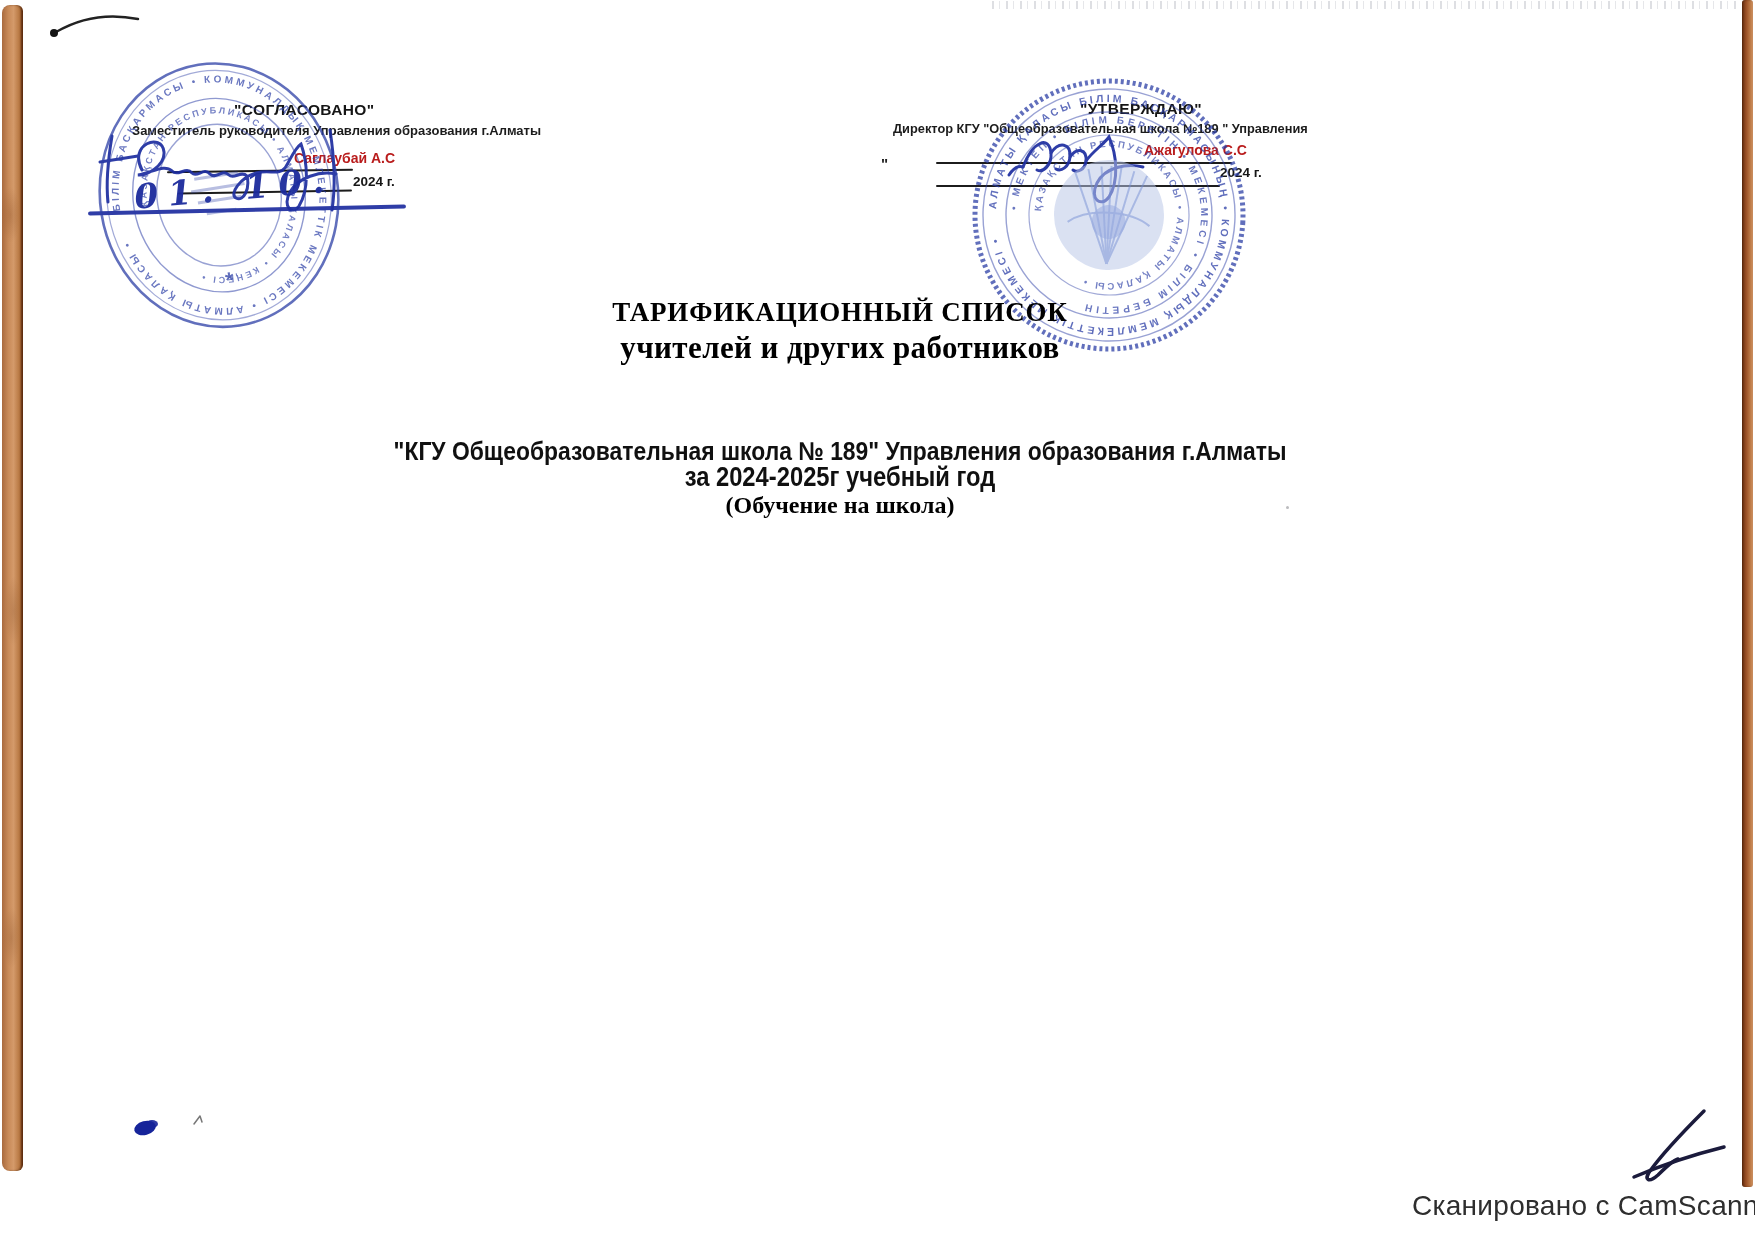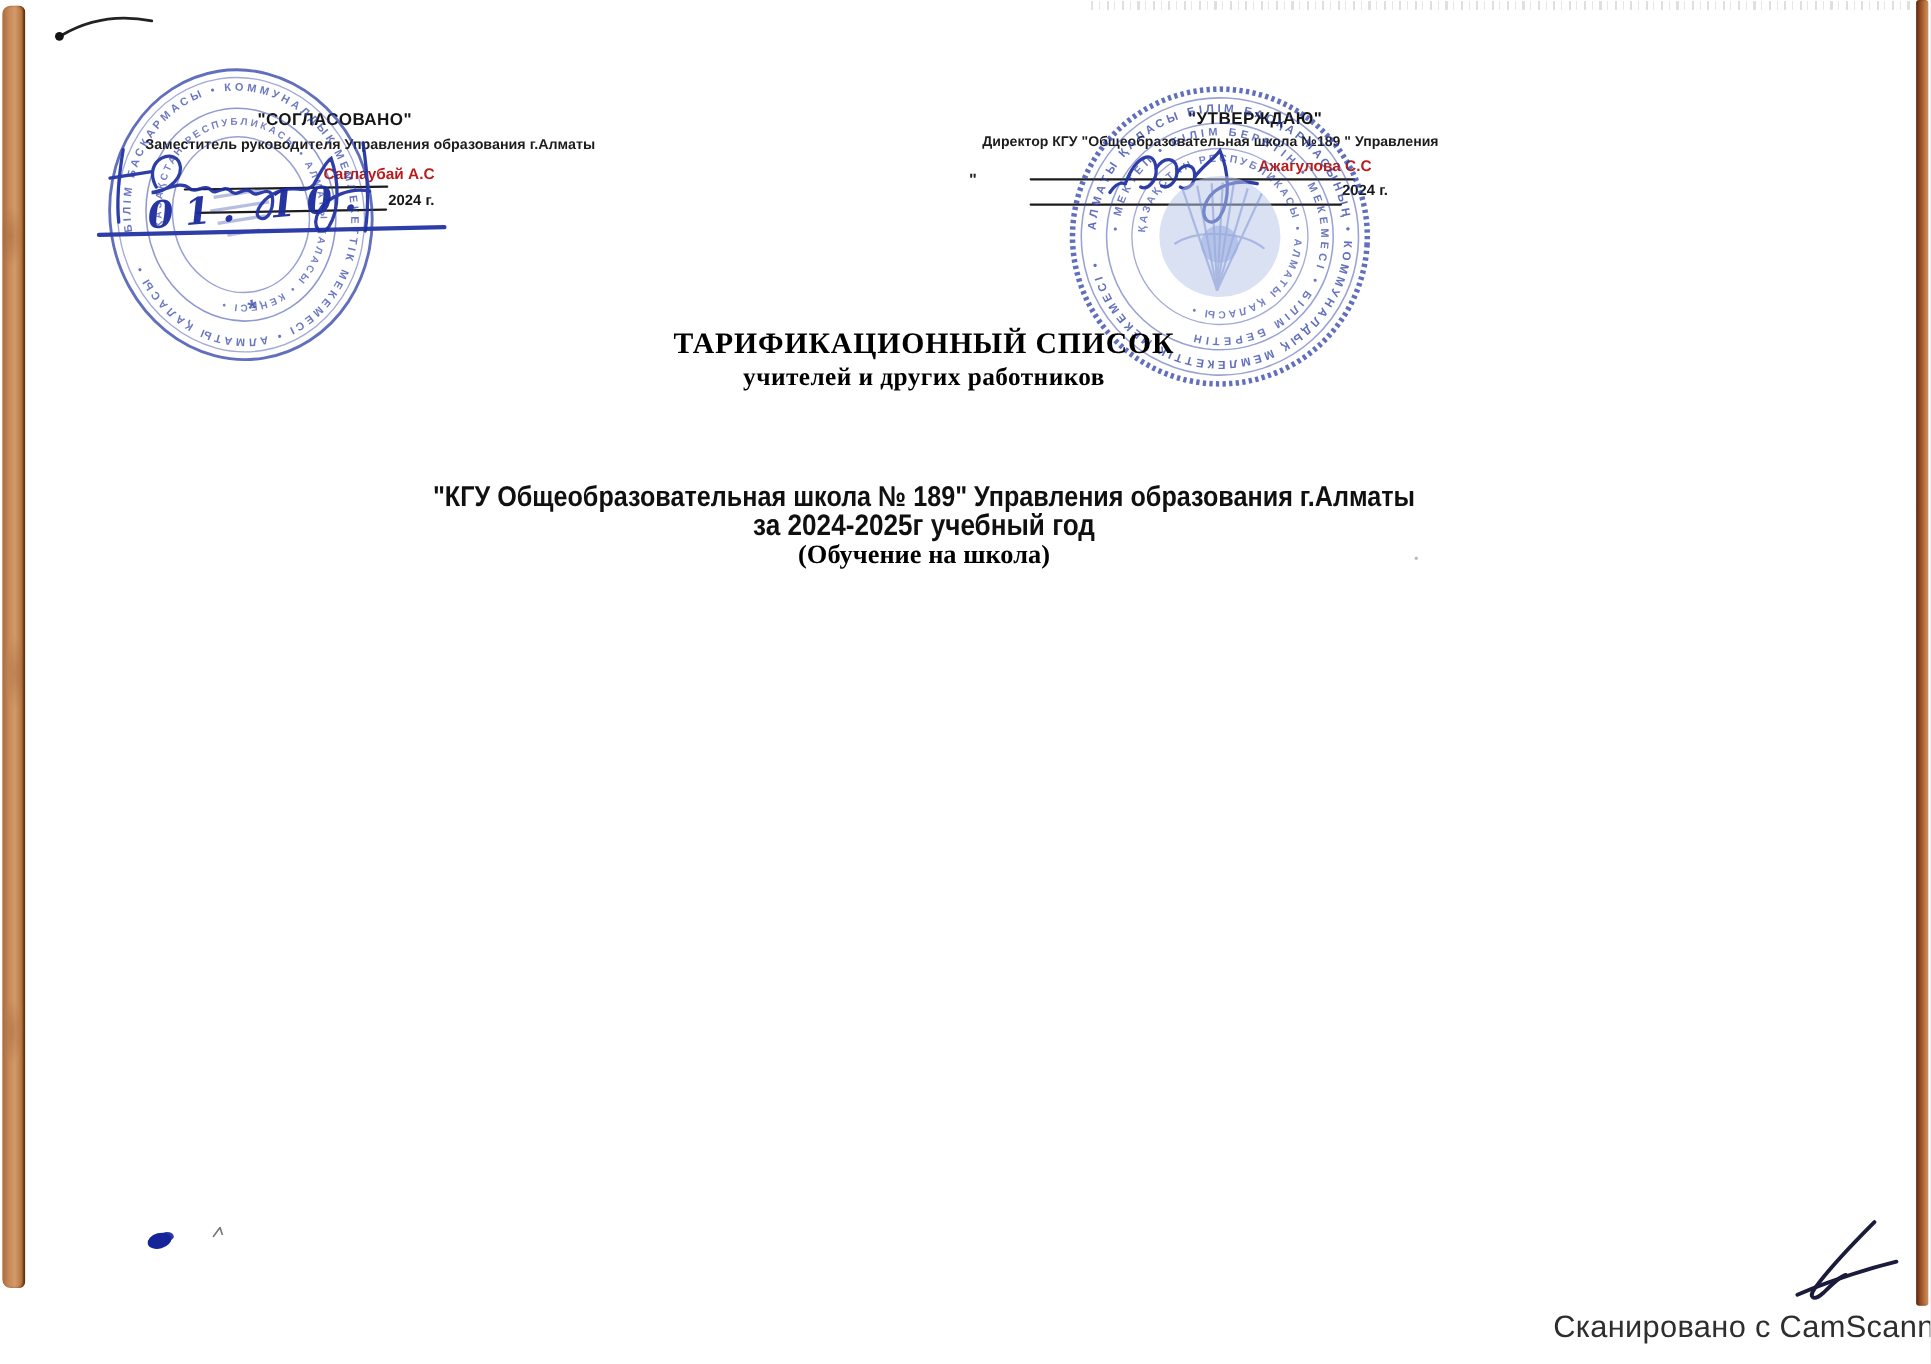--- a/index.html
+++ b/index.html
@@ -39,21 +39,21 @@
   .blue-rule{position:absolute;height:4px;background:#1d2da0;border-radius:2px;opacity:.92;}
   .hand-date{
     font-family:"DejaVu Serif",serif;font-style:italic;font-weight:700;
     font-size:34px;color:#1c2b9c;letter-spacing:10px;transform:rotate(-5deg);opacity:.95;
   }
   .quote{font-size:15px;font-weight:700;color:#222;}
   
   .t-serif{font-family:"Liberation Serif",serif;font-weight:700;color:#000000;}
   .center{transform:translateX(-50%);}
   .t1{font-size:27px;letter-spacing:.8px;}
-  .t2{font-size:23px;letter-spacing:.4px;}
+  .t2{font-size:31px;letter-spacing:.4px;}
   .s-cond{font-weight:700;color:#101010;transform:translateX(-50%) scaleX(.88);transform-origin:center top;}
   .s1{font-size:26px;}
   .s2{font-size:27px;}
   .s3{font-size:24px;}
   
   .credit{font-size:28px;color:#2e2e2e;letter-spacing:.3px;}
   
   svg{position:absolute;overflow:visible;}
   .stamp{opacity:.88;}
   .stamp text{font-family:"Liberation Sans",sans-serif;font-weight:700;fill:#2b3ea6;}

